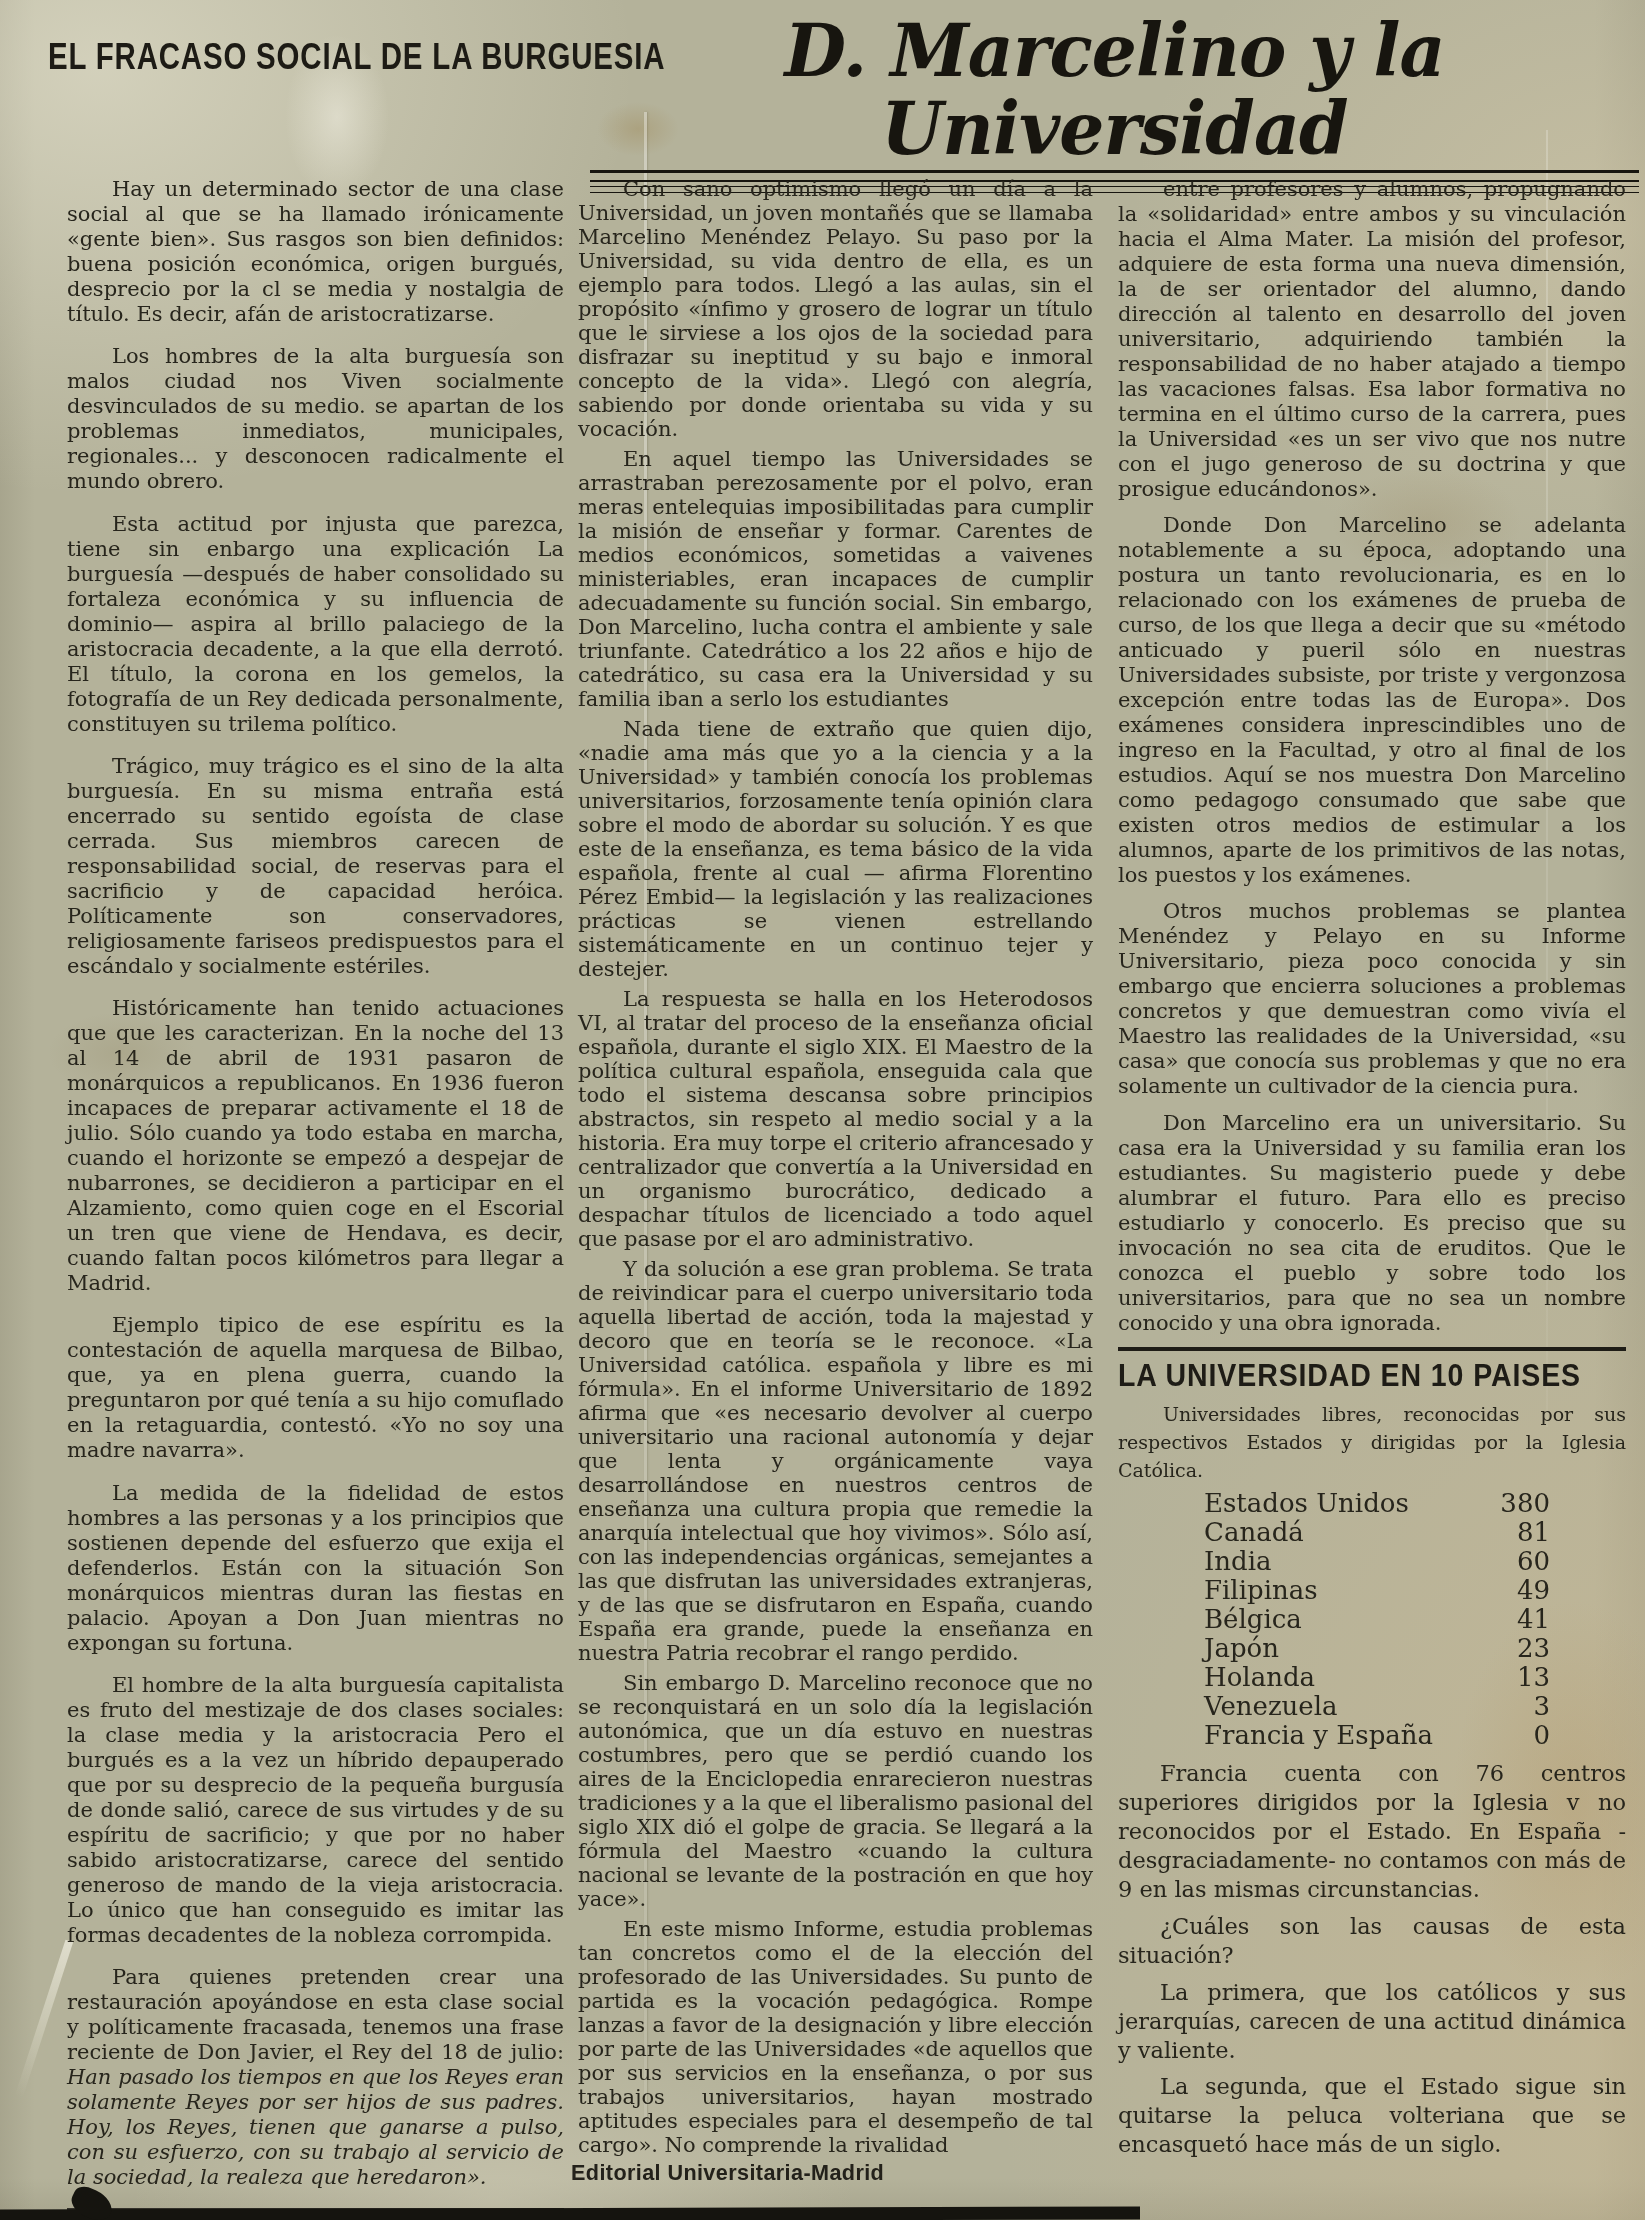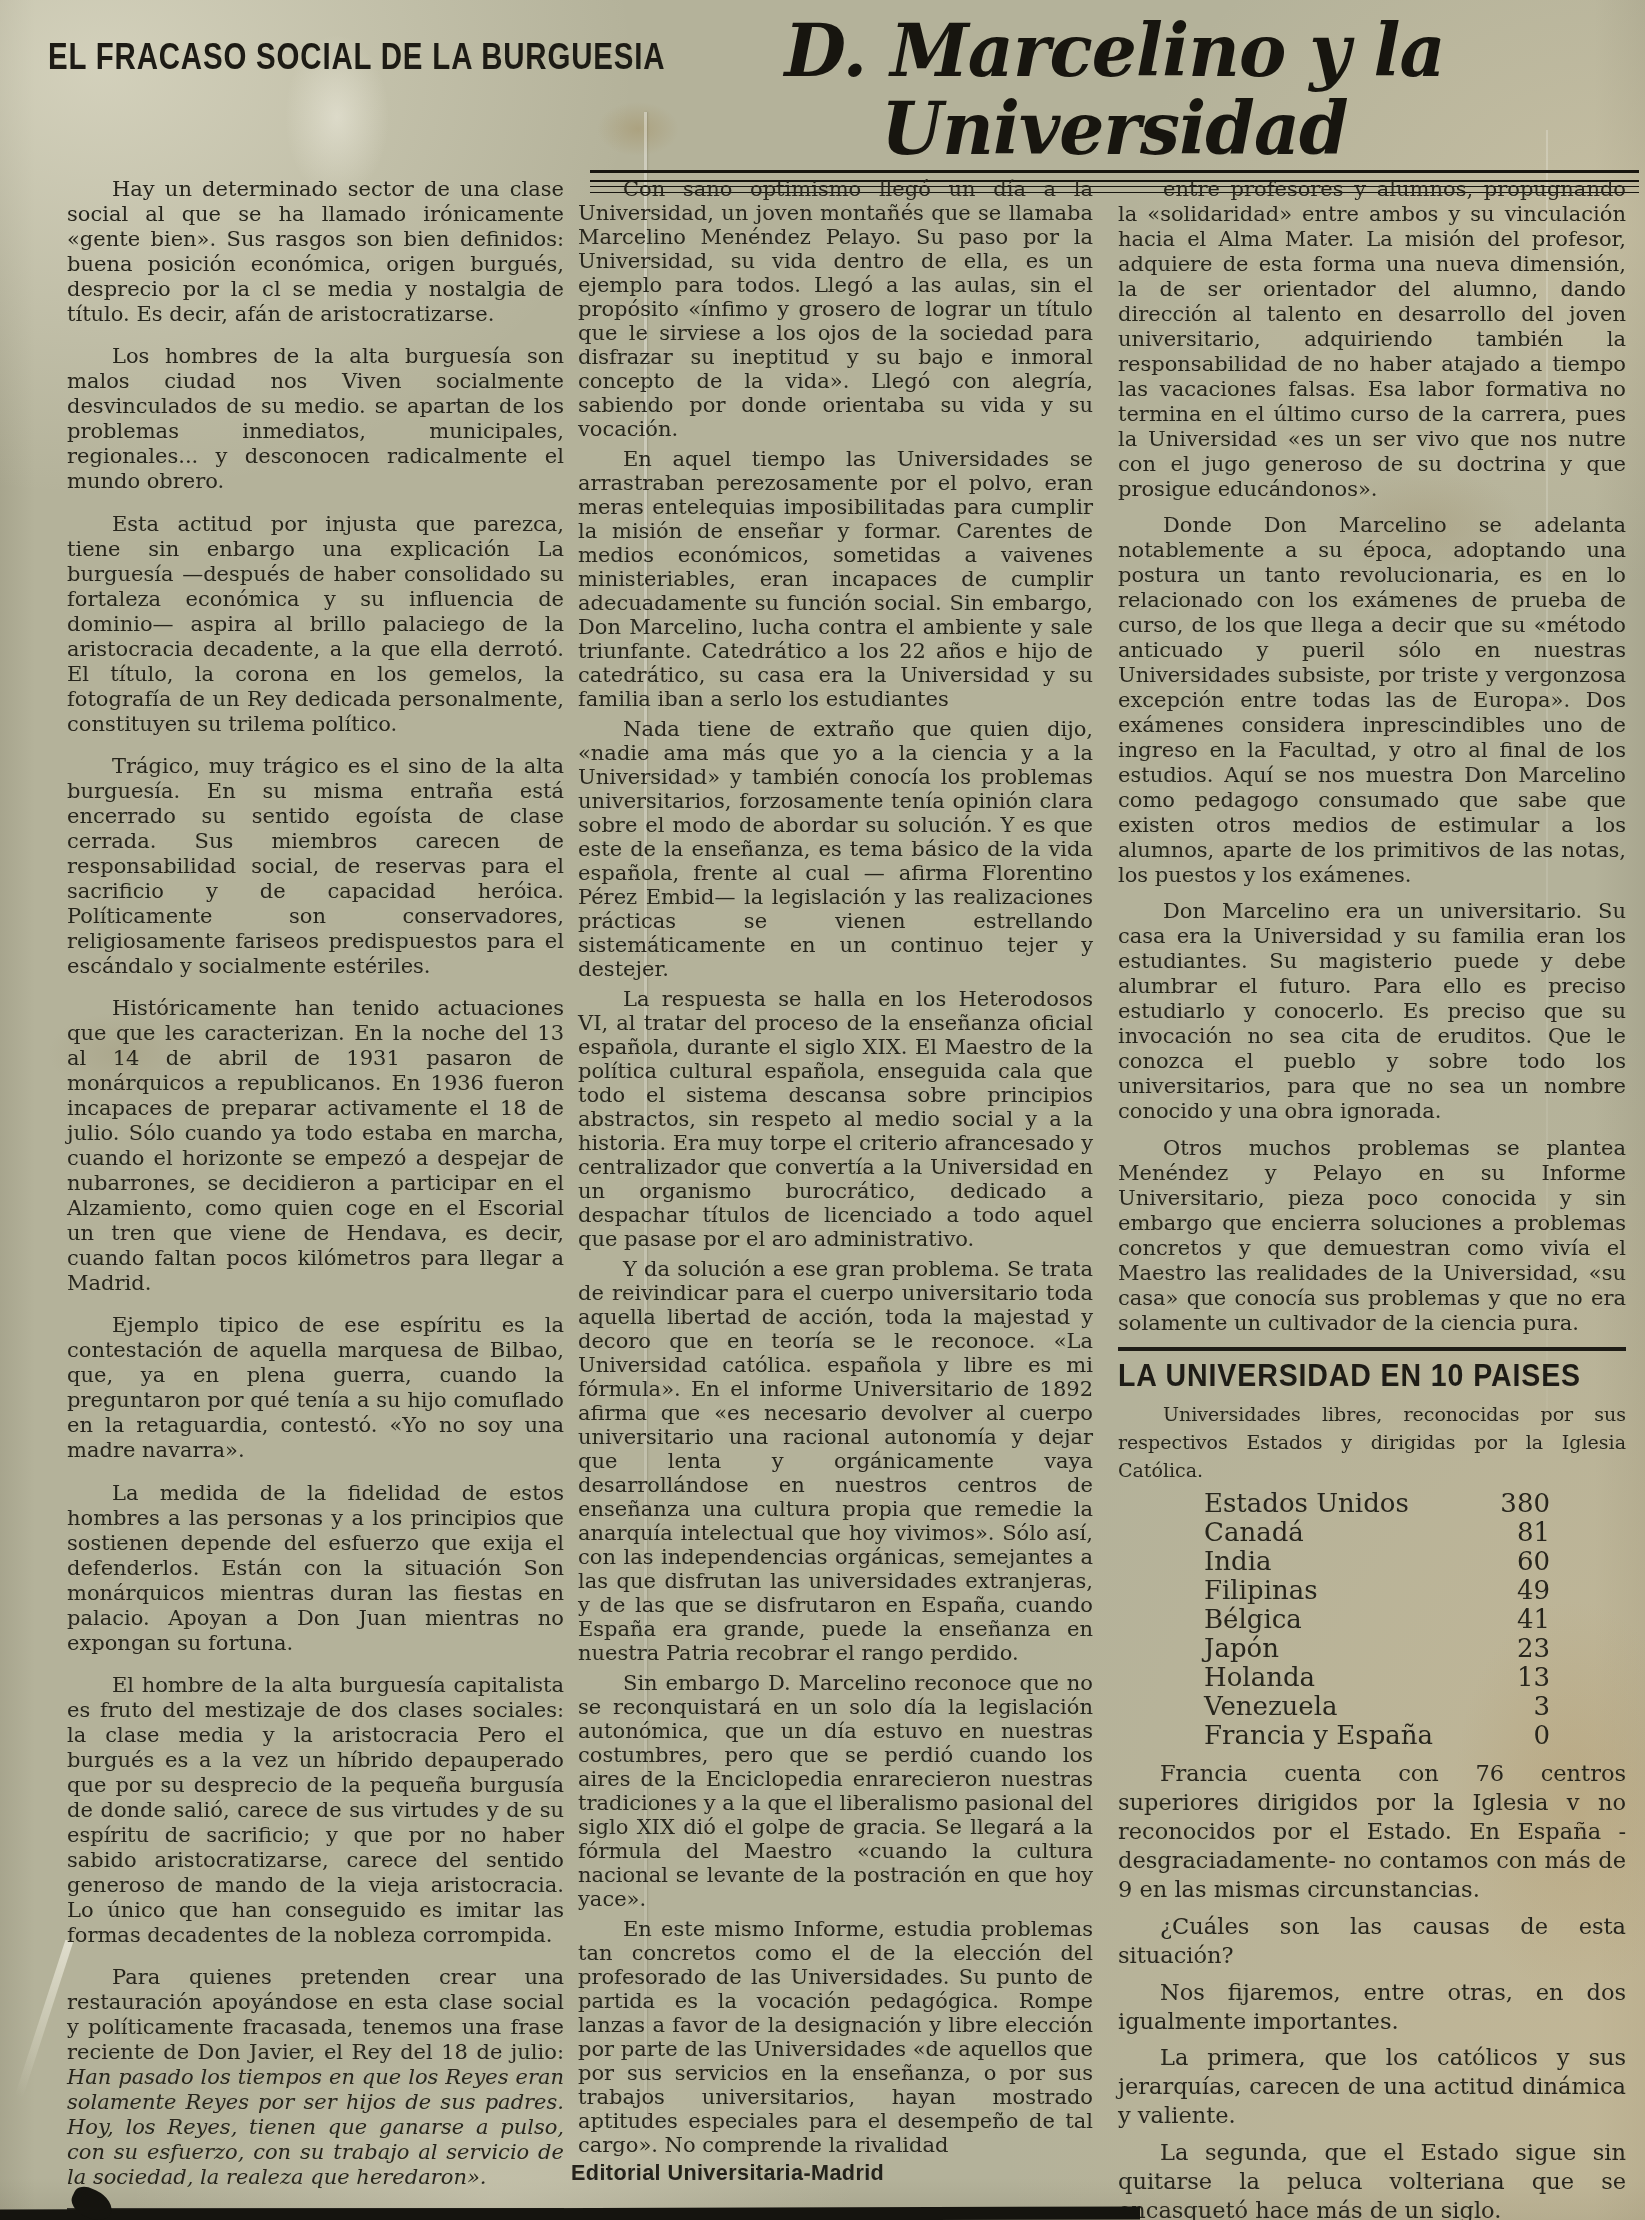--- a/index.html
+++ b/index.html
@@ -130,22 +130,22 @@
         <p>En este mismo Informe, estudia problemas tan concretos como el de la elección del profesorado de las Universidades. Su punto de partida es la vocación pedagógica. Rompe lanzas a favor de la designación y libre elección por parte de las Universidades «de aquellos que por sus servicios en la enseñanza, o por sus trabajos universitarios, hayan mostrado aptitudes especiales para el desempeño de tal cargo». No comprende la rivalidad</p>
       </div>
   </section>
 
   <div class="imprint">Editorial Universitaria-Madrid</div>
 
   <section class="col col-right">
     <div id="right-paras">
         <p>entre profesores y alumnos, propugnando la «solidaridad» entre ambos y su vinculación hacia el Alma Mater. La misión del profesor, adquiere de esta forma una nueva dimensión, la de ser orientador del alumno, dando dirección al talento en desarrollo del joven universitario, adquiriendo también la responsabilidad de no haber atajado a tiempo las vacaciones falsas. Esa labor formativa no termina en el último curso de la carrera, pues la Universidad «es un ser vivo que nos nutre con el jugo generoso de su doctrina y que prosigue educándonos».</p>
         <p>Donde Don Marcelino se adelanta notablemente a su época, adoptando una postura un tanto revolucionaria, es en lo relacionado con los exámenes de prueba de curso, de los que llega a decir que su «método anticuado y pueril sólo en nuestras Universidades subsiste, por triste y vergonzosa excepción entre todas las de Europa». Dos exámenes considera inprescindibles uno de ingreso en la Facultad, y otro al final de los estudios. Aquí se nos muestra Don Marcelino como pedagogo consumado que sabe que existen otros medios de estimular a los alumnos, aparte de los primitivos de las notas, los puestos y los exámenes.</p>
+        <p>Otros muchos problemas se plantea Menéndez y Pelayo en su Informe Universitario, pieza poco conocida y sin embargo que encierra soluciones a problemas concretos y que demuestran como vivía el Maestro las realidades de la Universidad, «su casa» que conocía sus problemas y que no era solamente un cultivador de la ciencia pura.</p>
         <p>Don Marcelino era un universitario. Su casa era la Universidad y su familia eran los estudiantes. Su magisterio puede y debe alumbrar el futuro. Para ello es preciso estudiarlo y conocerlo. Es preciso que su invocación no sea cita de eruditos. Que le conozca el pueblo y sobre todo los universitarios, para que no sea un nombre conocido y una obra ignorada.</p>
-        <p>Otros muchos problemas se plantea Menéndez y Pelayo en su Informe Universitario, pieza poco conocida y sin embargo que encierra soluciones a problemas concretos y que demuestran como vivía el Maestro las realidades de la Universidad, «su casa» que conocía sus problemas y que no era solamente un cultivador de la ciencia pura.</p>
       </div>
     <div class="section-rule"></div>
     <h2 class="section-title">LA UNIVERSIDAD EN 10 PAISES</h2>
     <p class="section-intro">Universidades libres, reconocidas por sus respectivos Estados y dirigidas por la Iglesia Católica.</p>
     <div id="country-table" class="country-table">
         <div class="trow">
           <span>Estados Unidos</span>
           <span>380</span>
         </div>
         <div class="trow">
@@ -177,21 +177,20 @@
           <span>3</span>
         </div>
         <div class="trow">
           <span>Francia y España</span>
           <span>0</span>
         </div>
       </div>
     <div id="section-paras">
         <p>Francia cuenta con 76 centros superiores dirigidos por la Iglesia v no reconocidos por el Estado. En España -desgraciadamente- no contamos con más de 9 en las mismas circunstancias.</p>
         <p>¿Cuáles son las causas de esta situación?</p>
-        <p>Nos fijaremos, entre otras, en dos igualmente importantes.</p>
         <p>La primera, que los católicos y sus jerarquías, carecen de una actitud dinámica y valiente.</p>
         <p>La segunda, que el Estado sigue sin quitarse la peluca volteriana que se encasquetó hace más de un siglo.</p>
       </div>
   </section>
 
   <div class="scan-band"></div>
   <div class="scan-blob"></div>
 
 </div>
 

